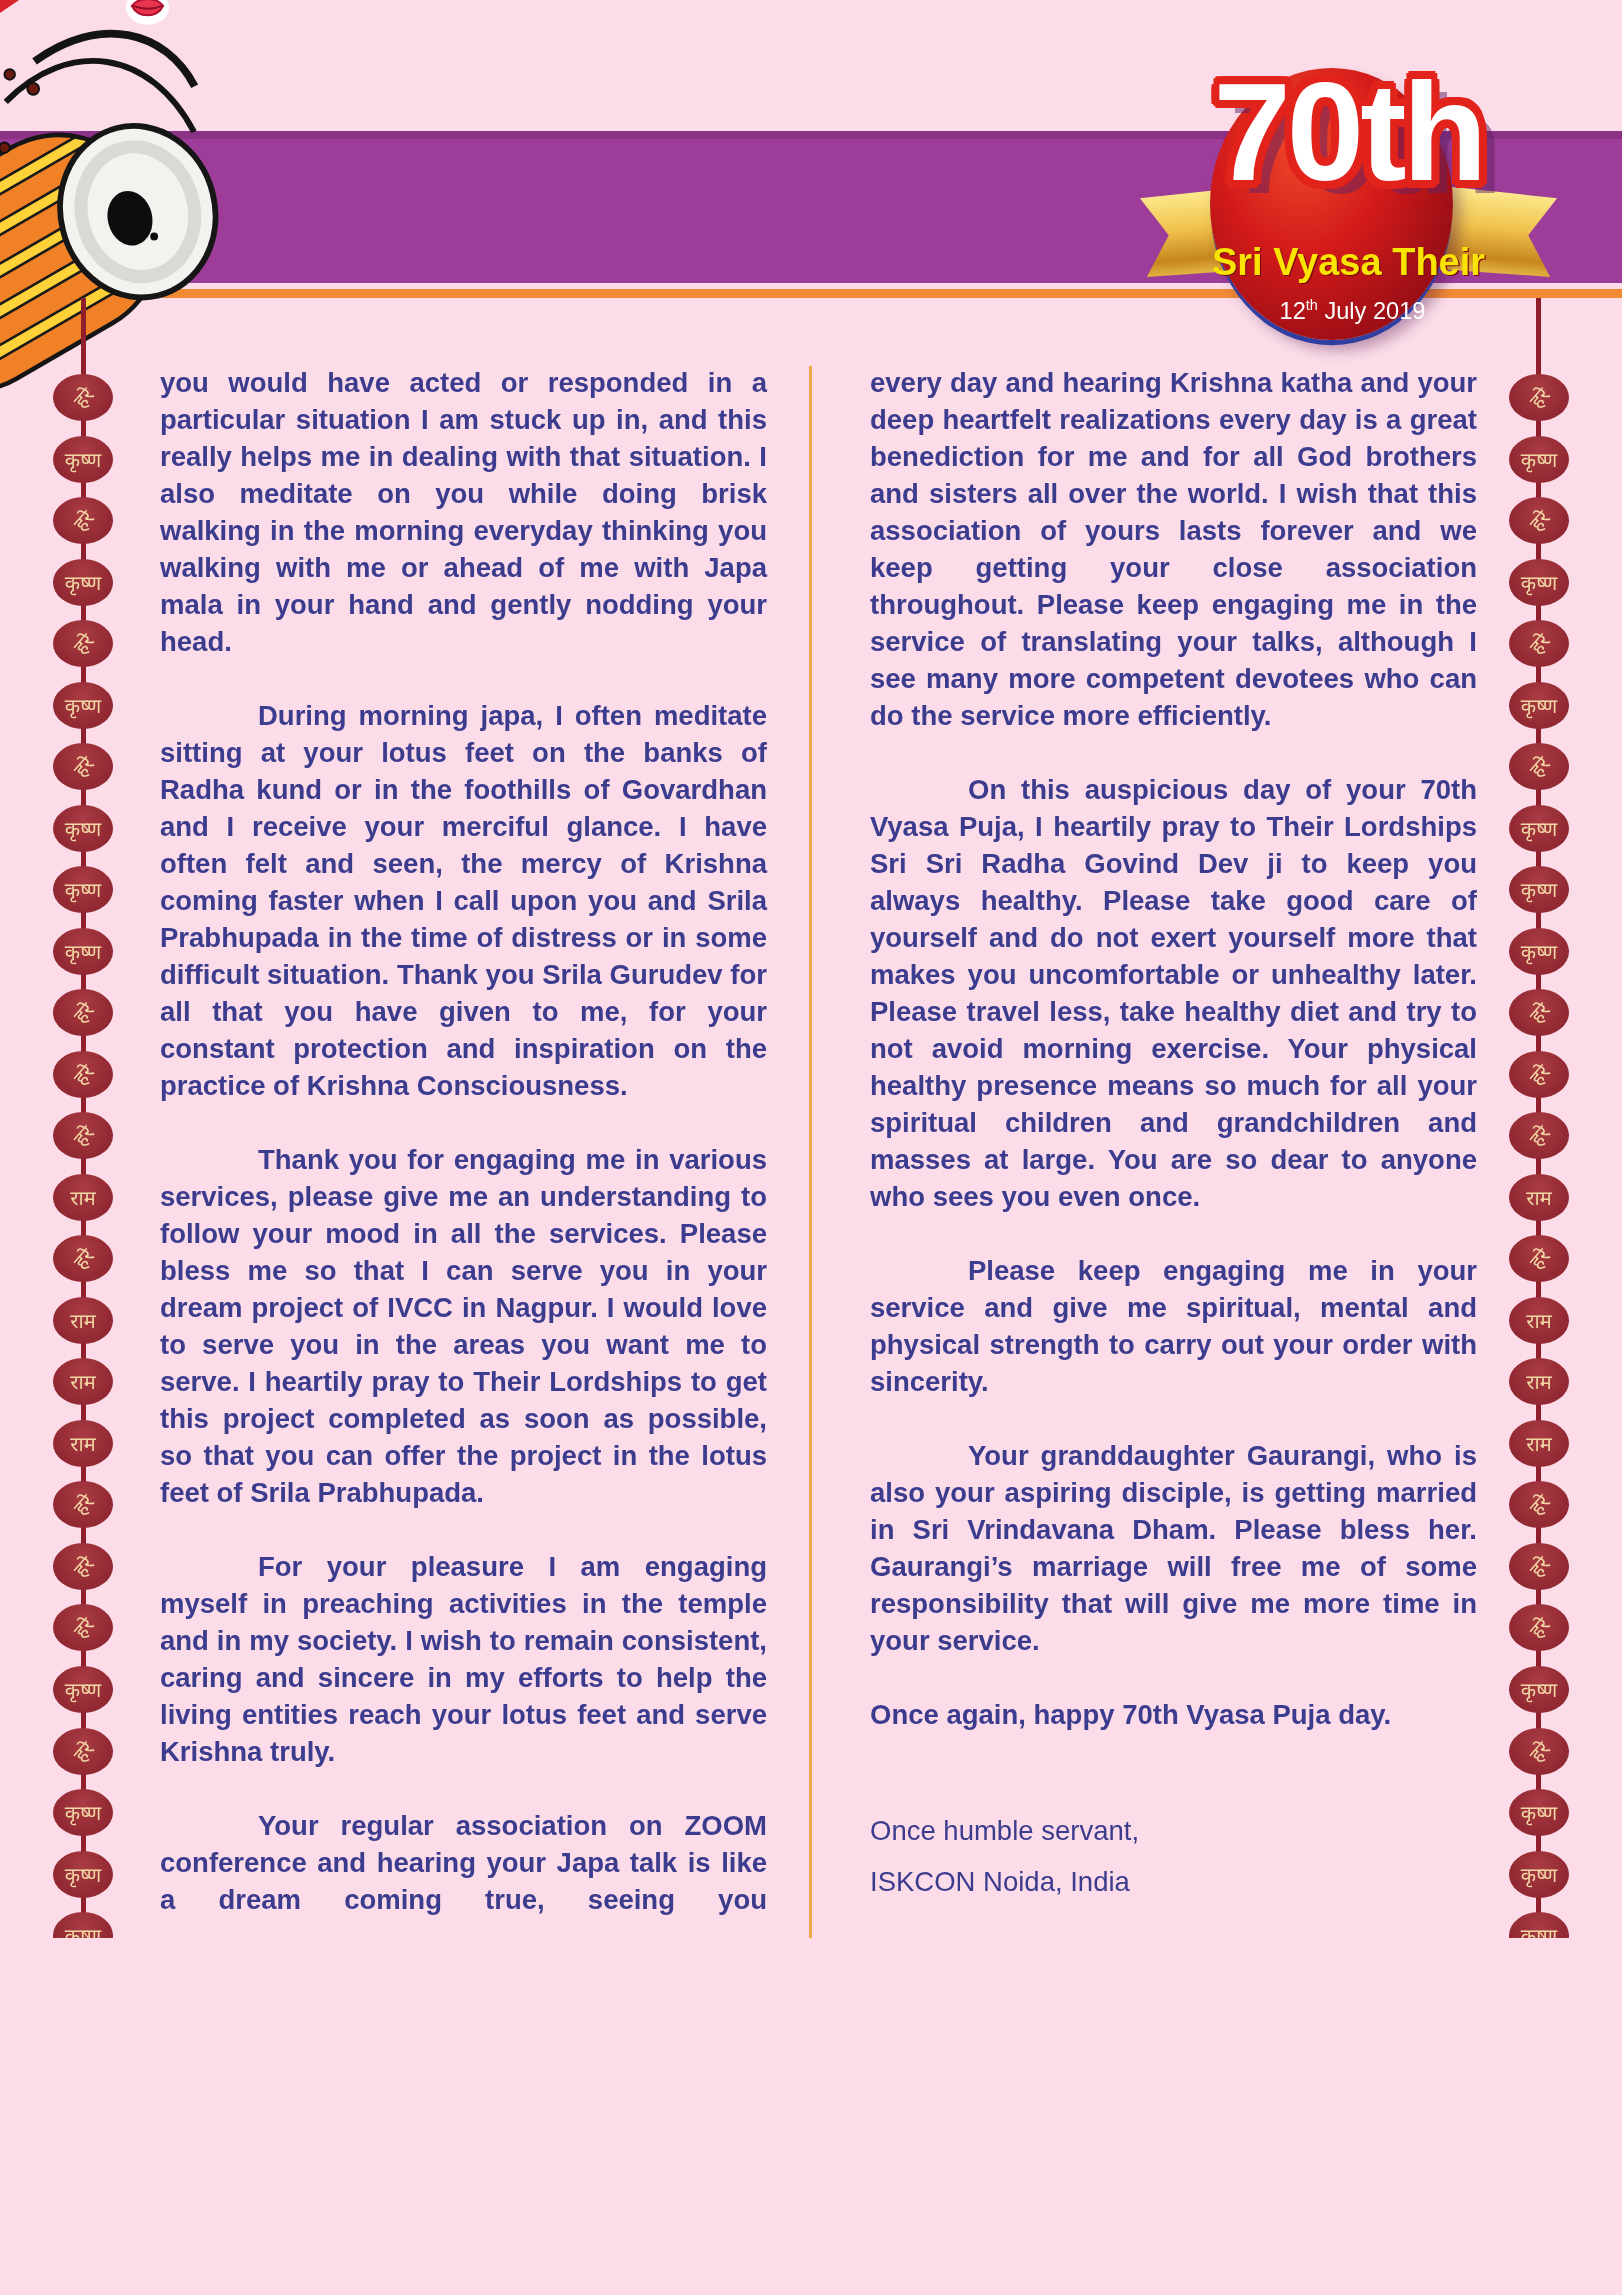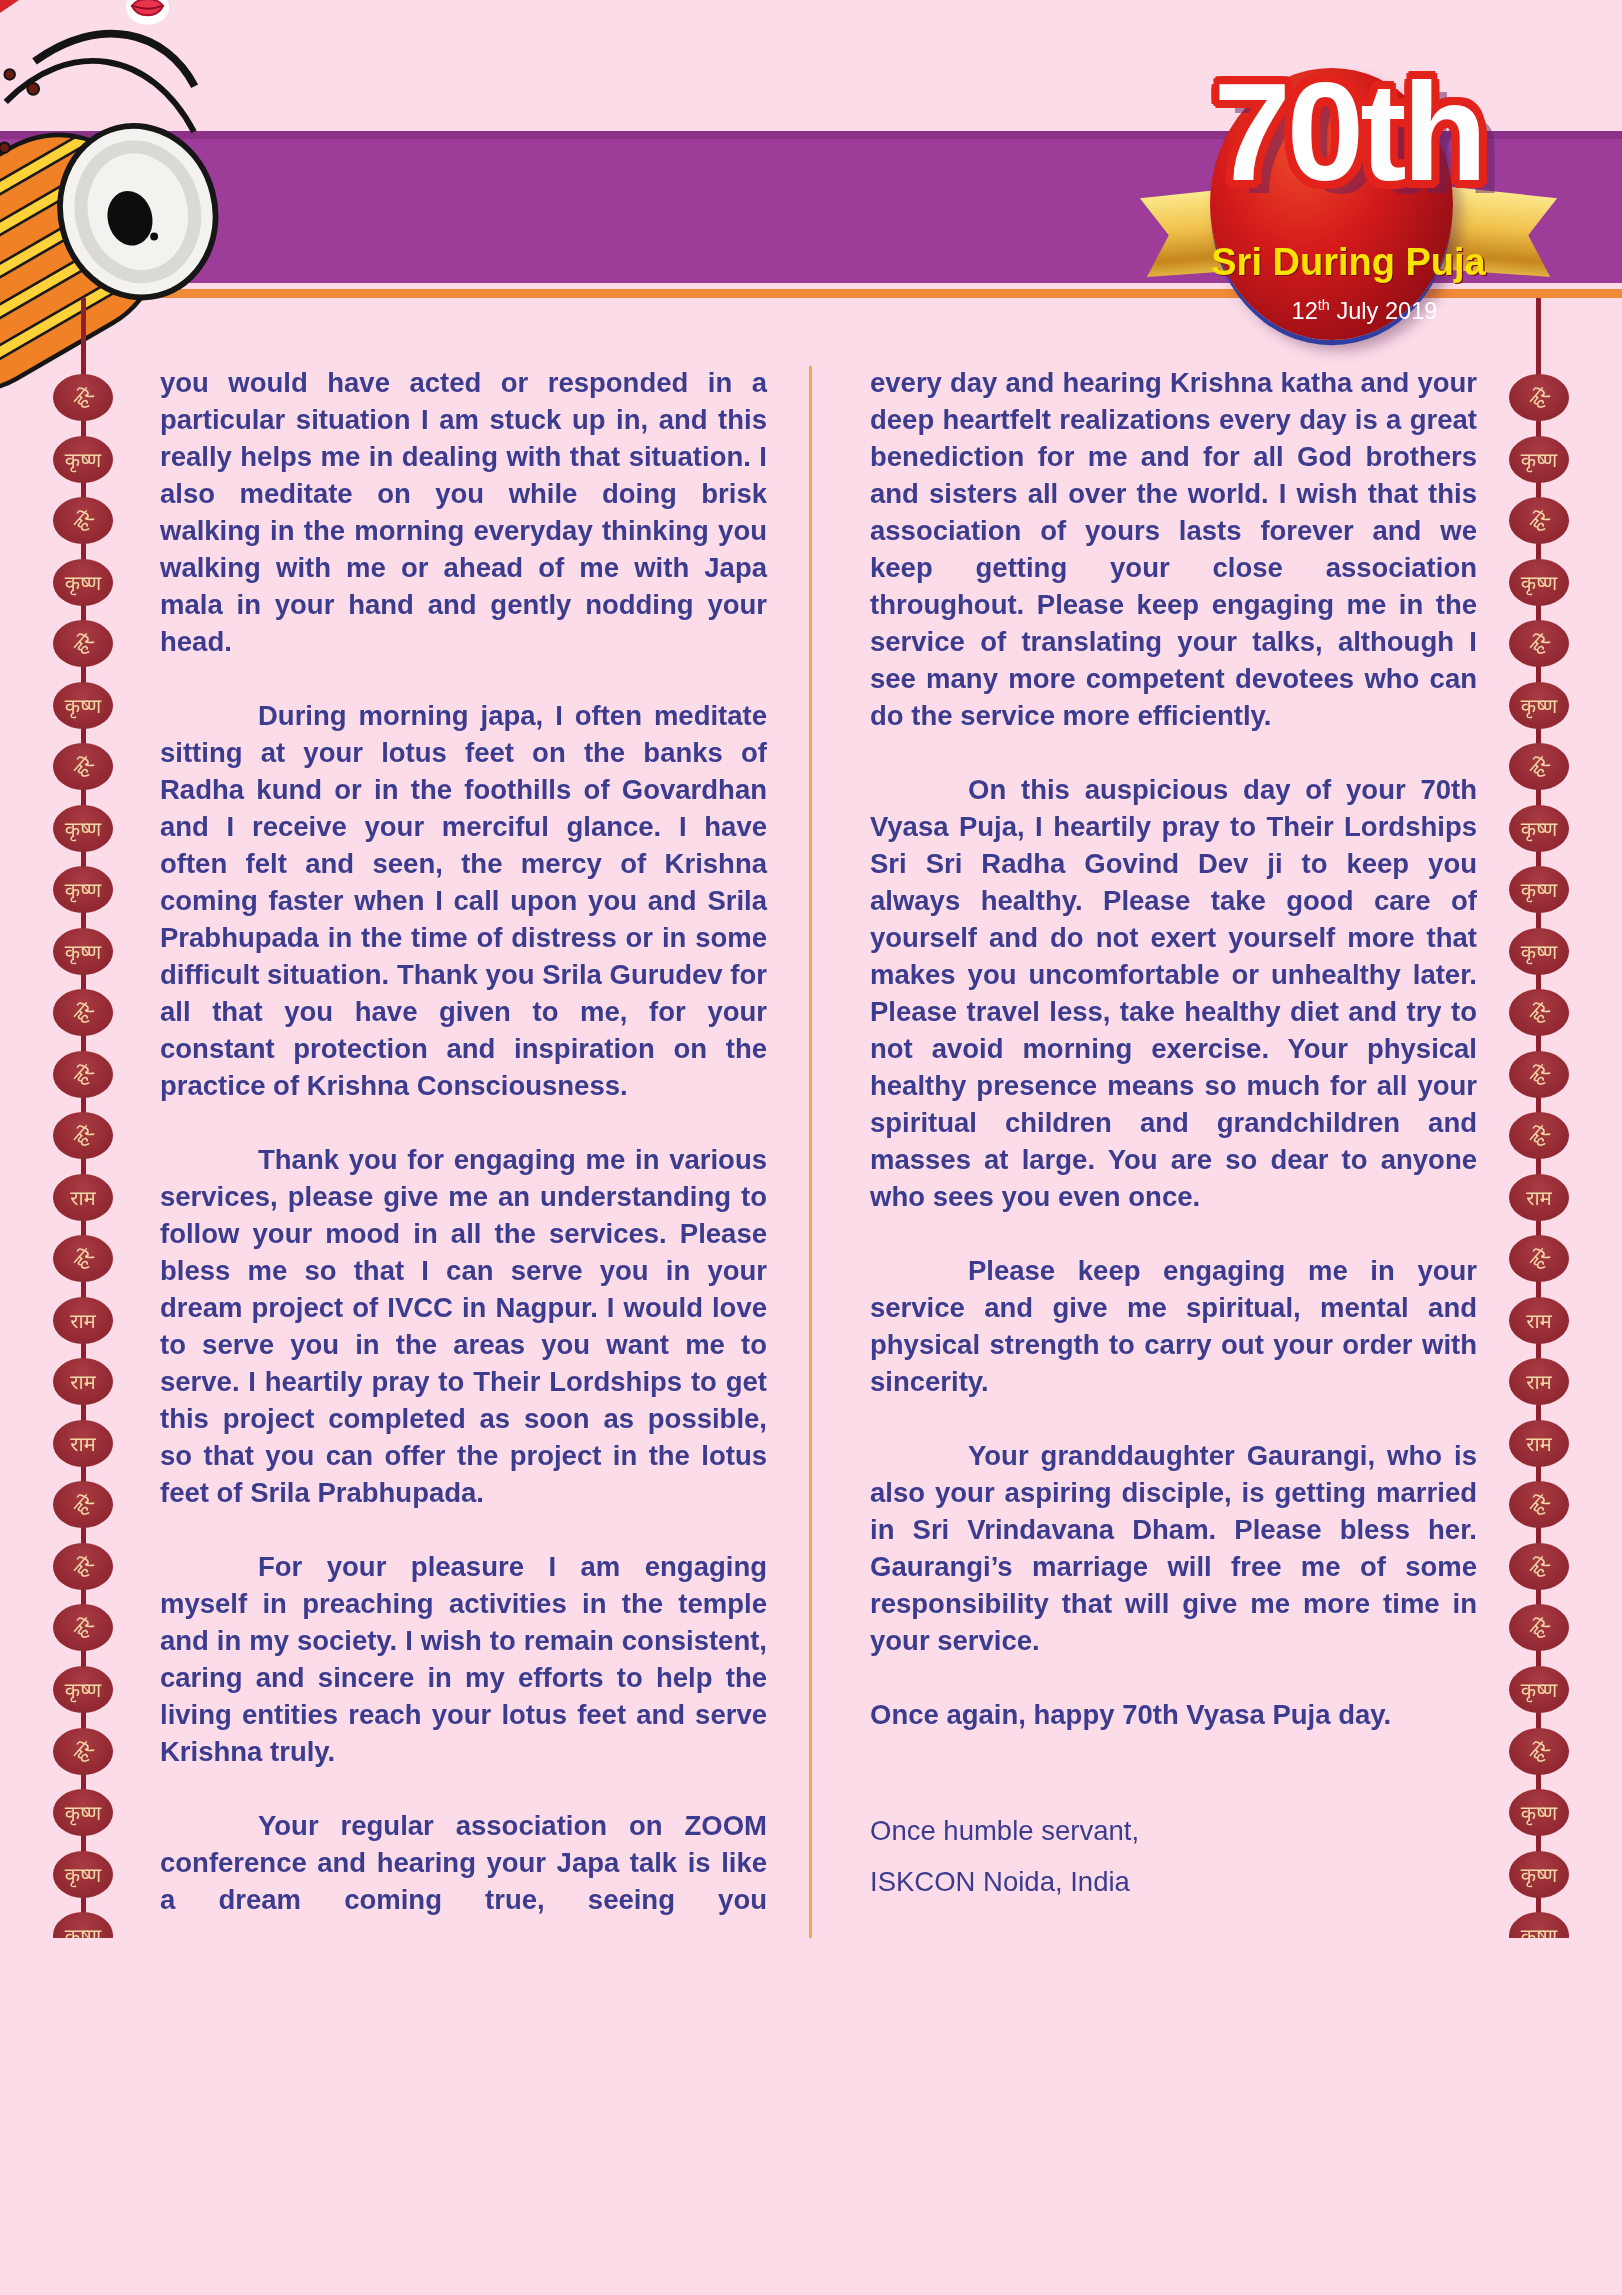--- a/index.html
+++ b/index.html
@@ -22,21 +22,21 @@
   .ribbon.right{right:3.9px;clip-path:polygon(0 0,100% 4%,87% 50%,100% 96%,0 100%);transform:rotate(5deg);}
   .oval{position:absolute;left:71px;top:29.4px;width:243px;height:272px;border-radius:50%;z-index:2;
         background:radial-gradient(ellipse at 38% 28%,#ef4a2a 0%,#d31a1a 40%,#a01016 72%,#7d0b10 100%);
         box-shadow:0 5.9px 0 -0.7px #2f3ea0, 7.9px 10.5px 13px rgba(70,15,70,.35);}
   .l70{position:absolute;left:0;top:13px;width:100%;text-align:center;font-size:139px;font-weight:bold;letter-spacing:-3.9px;color:#ffffff;z-index:3;
        text-shadow:-7.9px 0 #e2231b,7.9px 0 #e2231b,0 -7.9px #e2231b,0 7.9px #e2231b,
        -5.9px -5.9px #e2231b,5.9px -5.9px #e2231b,-5.9px 5.9px #e2231b,5.9px 5.9px #e2231b,
        -7.9px 3.9px #e2231b,7.9px 3.9px #e2231b,-3.9px 7.9px #e2231b,3.9px 7.9px #e2231b,
        -3.9px -7.9px #e2231b,3.9px -7.9px #e2231b,15.7px 13px 0 rgba(96,34,100,.5);}
   .lsub{position:absolute;left:0;top:202px;width:100%;text-align:center;font-size:38px;font-weight:bold;color:#f9e300;z-index:3;text-shadow:1.3px 1.3px 0 #7d0b10;}
-  .ldate{position:absolute;left:16px;top:258px;width:100%;text-align:center;font-size:23.6px;color:#ffffff;z-index:3;}
+  .ldate{position:absolute;left:4px;top:258px;width:100%;text-align:center;font-size:23.6px;color:#ffffff;z-index:3;}
   .ldate sup{font-size:14.4px;}
 
   
   .string-v{position:absolute;width:4.6px;background:#8f1f2c;z-index:1;}
   #string-left{left:81px;top:298px;height:1878px;}
   #string-right{left:1536px;top:298px;height:1878px;}
   #string-bottom{position:absolute;left:83px;top:2174px;width:1458px;height:4.6px;background:#8f1f2c;z-index:1;}
   .bead{position:absolute;border-radius:50%;display:flex;align-items:center;justify-content:center;z-index:2;
         background:radial-gradient(ellipse at 50% 32%,#a93b44 0%,#962c35 55%,#88232d 100%);}
   .bead-label{font-family:"DejaVu Sans","Liberation Sans",sans-serif;font-size:20px;color:#f2d7a4;white-space:nowrap;}
@@ -106,21 +106,21 @@
     <ellipse cx="36" cy="26" rx="33" ry="27" fill="#ffffff"></ellipse>
     <path d="M12,24 C22,10 50,10 60,24 C50,43 22,43 12,24 Z" fill="#e8344e" stroke="#b01030" stroke-width="3"></path>
     <path d="M14,24 C30,30 44,30 58,24" fill="none" stroke="#8f0c24" stroke-width="3"></path>
   </svg>
 
   <div class="logo">
     <div class="ribbon left"></div>
     <div class="ribbon right"></div>
     <div class="oval"></div>
     <div class="l70">70th</div>
-    <div class="lsub">Sri During Puja</div>
+    <div class="lsub">Sri Vyasa Their</div>
     <div class="ldate"><span>12</span><sup>th</sup><span> July 2019</span></div>
   </div>
 
   <div id="string-left" class="string-v"></div>
   <div id="string-right" class="string-v"></div>
   <div id="string-bottom"></div>
   <div id="bead-layer">
       <div class="bead" style="left: 53px; top: 374px; width: 60px; height: 47px;">
         <span class="bead-label rot">हरे</span>
       </div>

